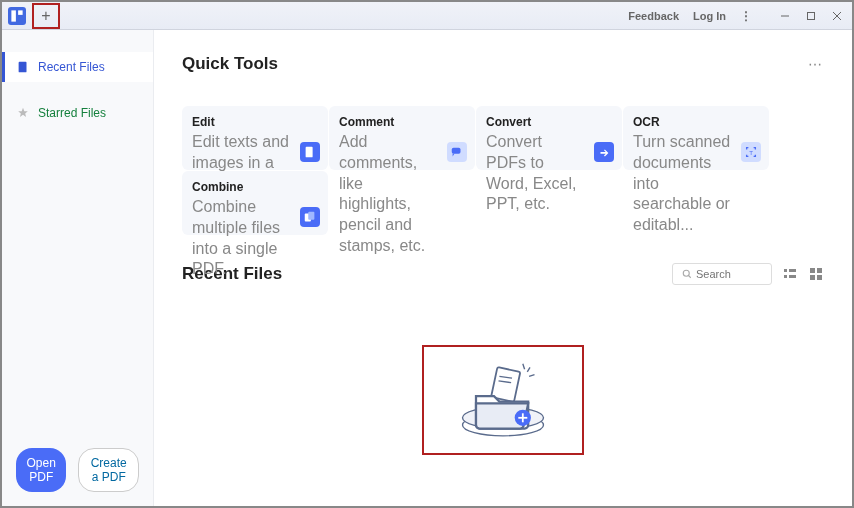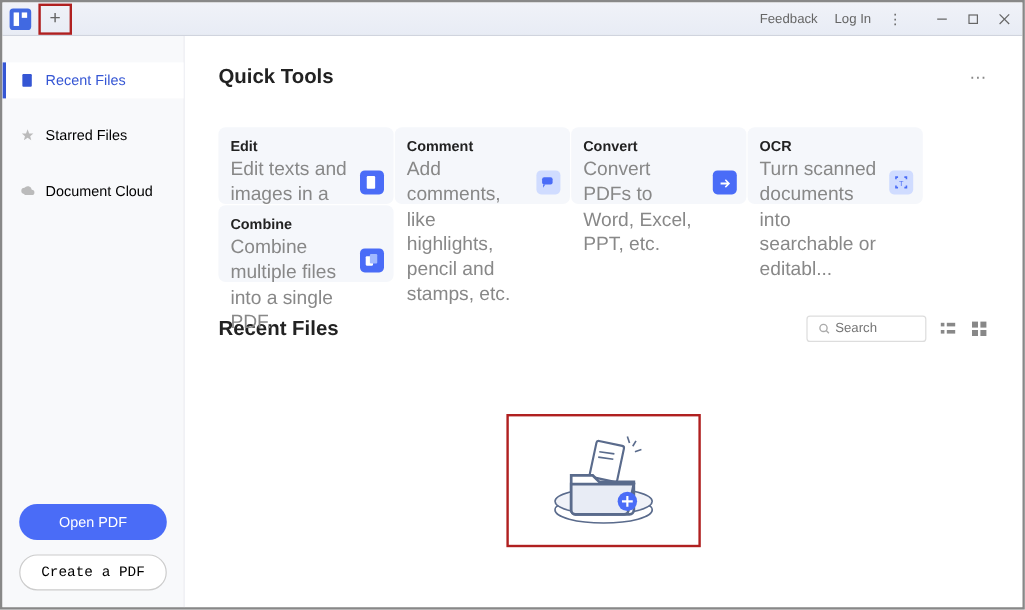--- a/index.html
+++ b/index.html
@@ -46,20 +46,21 @@
       padding: 0px 1px;
       margin-left: 2px;
     }
     .titlebar-right {
       margin-left: auto;
       display: flex;
       align-items: center;
       gap: 14px;
       font-size: 11px;
       color: #666;
+      font-weight: bold;
     }
     .win-controls {
       display: flex;
       gap: 8px;
       margin-left: 10px;
     }
     .win-btn {
       width: 18px;
       height: 18px;
       display: flex;
@@ -79,62 +80,61 @@
       display: flex;
       flex-direction: column;
       padding-top: 22px;
     }
     .nav-item {
       display: flex;
       align-items: center;
       gap: 8px;
       padding: 8px 14px;
       font-size: 12px;
-      color: #000000;
+      color: #15803d;
       cursor: pointer;
       margin-bottom: 16px;
     }
     .nav-item.active {
       color: #3556d4;
       font-weight: 500;
       border-left: 3px solid #3556d4;
       background: #fff;
       padding-left: 11px;
     }
     .nav-icon {
       width: 14px;
       height: 14px;
       display: inline-block;
     }
     .sidebar-bottom {
       margin-top: auto;
       padding: 14px;
       display: flex;
-      flex-direction: column;
+      flex-direction: row;
       gap: 12px;
     }
     .btn-primary {
       background: #4a6cf7;
       color: #fff;
       border: none;
       border-radius: 16px;
       padding: 8px;
       font-size: 12px;
       font-weight: 500;
       cursor: pointer;
     }
     .btn-secondary {
       background: #fff;
-      color: #000000;
+      color: #0369a1;
       border: 1px solid #ccc;
       border-radius: 16px;
       padding: 7px;
       font-size: 12px;
       cursor: pointer;
-      font-family: Liberation Mono, monospace;
     }
     .main {
       flex: 1;
       padding: 24px 28px;
       overflow: auto;
       background: #fff;
     }
     .section-header {
       display: flex;
       align-items: center;
@@ -291,28 +291,20 @@
       <span>Recent Files</span>
     </div>
     <div class="nav-item">
       <span class="nav-icon">
         <svg viewBox="0 0 16 16">
             <path d="M8 2l1.5 4h4l-3 2.5 1 4L8 10l-3.5 2.5 1-4-3-2.5h4z" fill="#bbb"></path>
           </svg>
       </span>
       <span>Starred Files</span>
     </div>
-    <div class="nav-item">
-      <span class="nav-icon">
-        <svg viewBox="0 0 16 16">
-            <path d="M5 11a3 3 0 010-6 4 4 0 017 2 2.5 2.5 0 010 5H5z" fill="#bbb"></path>
-          </svg>
-      </span>
-      <span>Document Cloud</span>
-    </div>
     <div class="sidebar-bottom">
       <button class="btn-primary">Open PDF</button>
       <button class="btn-secondary">Create a PDF</button>
     </div>
   </div>
 
   <div class="main">
     <div class="section-header">
       <div class="section-title">Quick Tools</div>
       <div class="more-icon">⋯</div>

